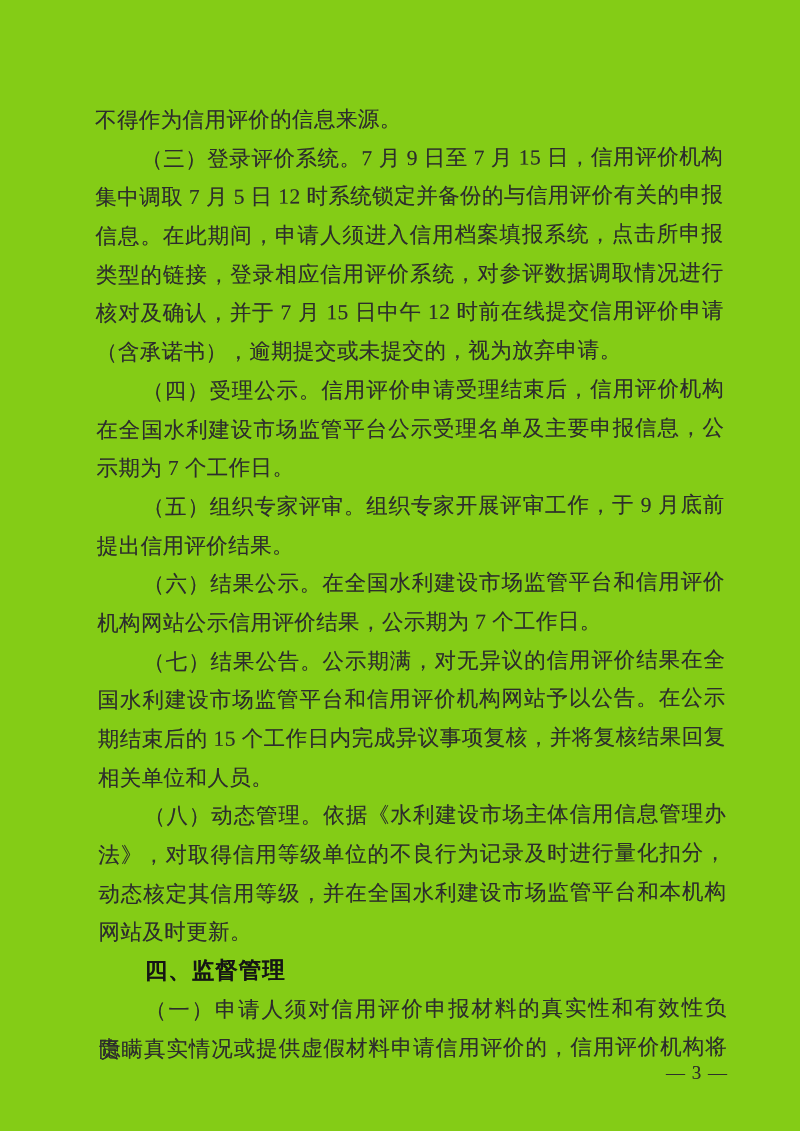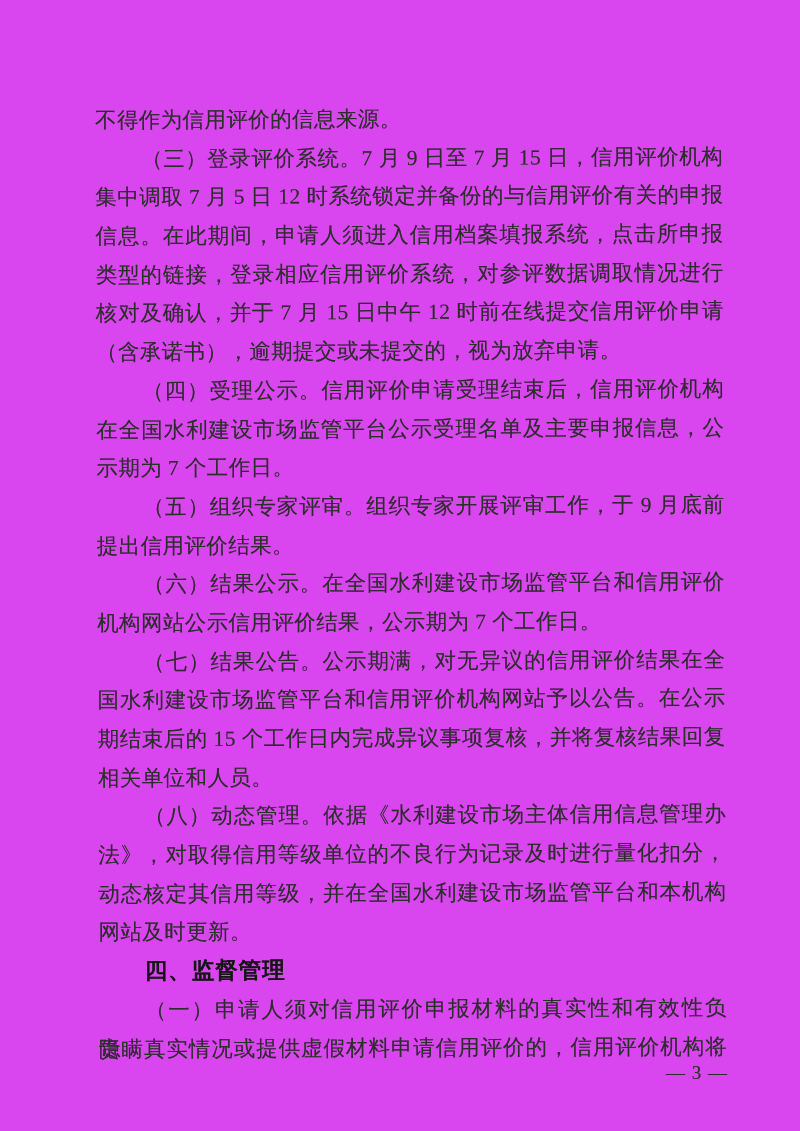--- a/index.html
+++ b/index.html
@@ -4,21 +4,21 @@
 <style>
   html, body {
     margin: 0;
     padding: 0;
     background: #ffffff;
   }
   .page {
     position: relative;
     width: 800px;
     height: 1131px;
-    background: #d946ef;
+    background: #84cc16;
     overflow: hidden;
     font-family: "Liberation Serif", "DejaVu Serif", serif;
   }
   .content {
     position: absolute;
     left: 97px;
     top: 100px;
     width: 628px;
     transform: rotate(-0.25deg);
     transform-origin: 50% 50%;

